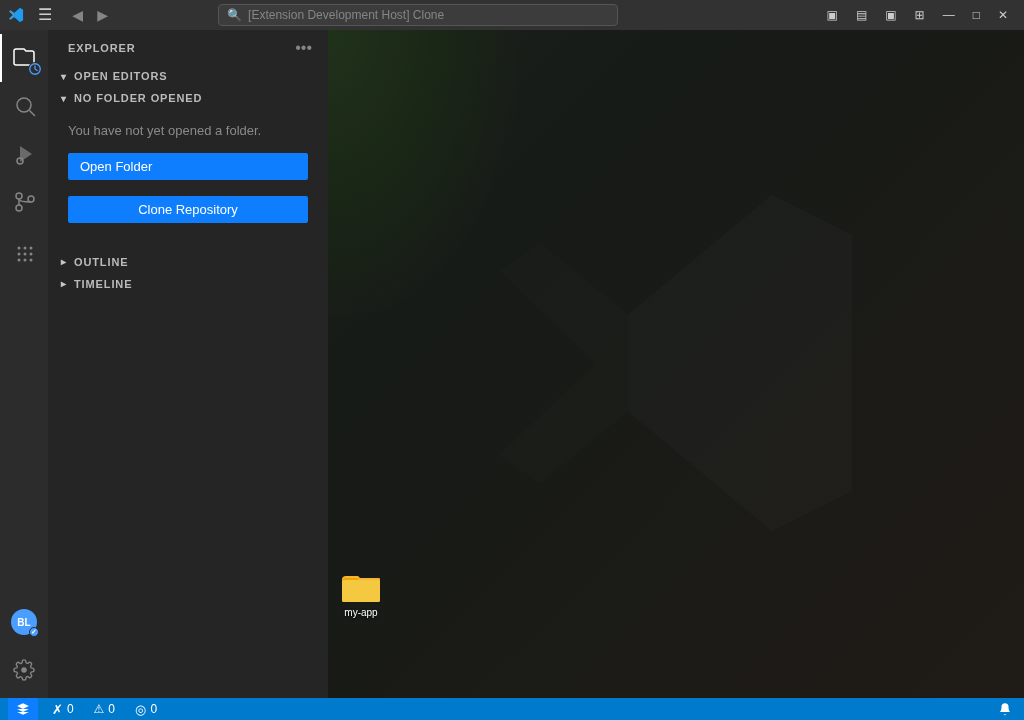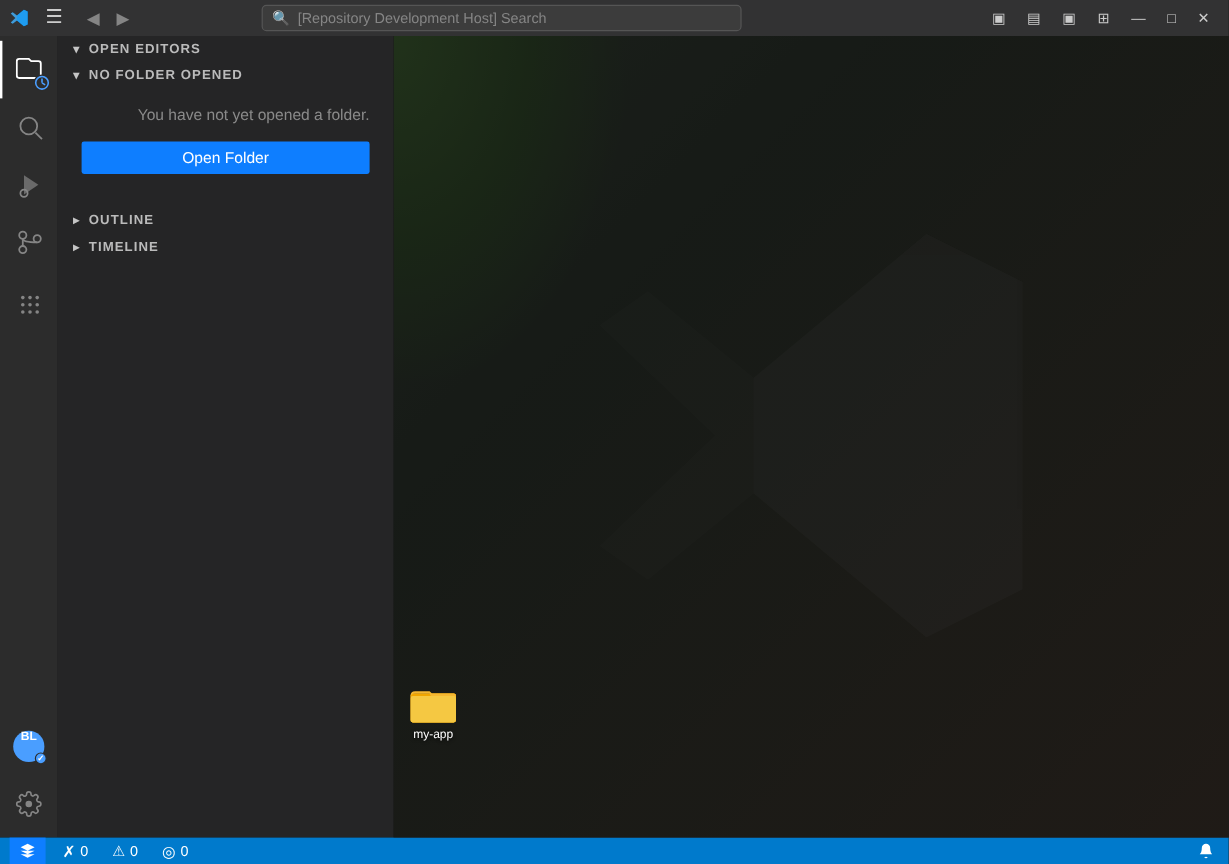--- a/index.html
+++ b/index.html
@@ -135,21 +135,21 @@
       cursor: pointer;
       color: #858585;
       position: relative;
     }
     .avatar-circle {
       width: 26px;
       height: 26px;
       border-radius: 50%;
       background: #4a9eff;
       display: flex;
-      align-items: flex-start;
+      align-items: center;
       justify-content: center;
       font-size: 10px;
       color: white;
       font-weight: bold;
       position: relative;
     }
     .avatar-badge {
       position: absolute;
       bottom: -2px;
       right: -2px;
@@ -245,33 +245,32 @@
 
     .no-folder-content {
       padding: 12px 20px;
       line-height: 1.5;
     }
     .no-folder-text {
       color: #8a8a8a;
       font-size: 13px;
       margin-bottom: 12px;
       line-height: 1.5;
-      text-align: right;
     }
     .btn-primary {
       display: block;
       width: 100%;
       padding: 6px 12px;
       background: #0e7eff;
       color: white;
       border: none;
       border-radius: 2px;
       cursor: pointer;
       font-size: 13px;
-      text-align: center;
+      text-align: left;
       margin-bottom: 16px;
     }
 
     .clone-text {
       color: #8a8a8a;
       font-size: 13px;
       margin-bottom: 12px;
       line-height: 1.5;
     }
     .btn-clone {
@@ -378,21 +377,21 @@
 
   <button class="title-bar-menu-btn">☰</button>
 
   <div class="title-bar-nav">
     <button>◀</button>
     <button>▶</button>
   </div>
 
   <div class="title-bar-search">
     <span>🔍</span>
-    <span>[Repository Development Host] Search</span>
+    <span>[Extension Development Host] Clone</span>
   </div>
 
   <div class="title-bar-actions">
     <button>▣</button>
     <button>▤</button>
     <button>▣</button>
     <button>⊞</button>
     <button>—</button>
     <button>□</button>
     <button class="close-btn">✕</button>
@@ -468,36 +467,41 @@
       <div class="gear-item">
         <svg viewBox="0 0 24 24" fill="currentColor">
           <path d="M12 15a3 3 0 1 0 0-6 3 3 0 0 0 0 6z"></path>
           <path d="M19.4 15a1.65 1.65 0 0 0 .33 1.82l.06.06a2 2 0 0 1-2.83 2.83l-.06-.06a1.65 1.65 0 0 0-1.82-.33 1.65 1.65 0 0 0-1 1.51V21a2 2 0 0 1-4 0v-.09A1.65 1.65 0 0 0 9 19.4a1.65 1.65 0 0 0-1.82.33l-.06.06a2 2 0 0 1-2.83-2.83l.06-.06A1.65 1.65 0 0 0 4.68 15a1.65 1.65 0 0 0-1.51-1H3a2 2 0 0 1 0-4h.09A1.65 1.65 0 0 0 4.6 9a1.65 1.65 0 0 0-.33-1.82l-.06-.06a2 2 0 0 1 2.83-2.83l.06.06A1.65 1.65 0 0 0 9 4.68a1.65 1.65 0 0 0 1-1.51V3a2 2 0 0 1 4 0v.09a1.65 1.65 0 0 0 1 1.51 1.65 1.65 0 0 0 1.82-.33l.06-.06a2 2 0 0 1 2.83 2.83l-.06.06A1.65 1.65 0 0 0 19.4 9a1.65 1.65 0 0 0 1.51 1H21a2 2 0 0 1 0 4h-.09a1.65 1.65 0 0 0-1.51 1z" fill="none" stroke="currentColor" stroke-width="1.5"></path>
         </svg>
       </div>
     </div>
   </div>
 
   <div class="sidebar">
+    <div class="sidebar-header">
+      <span class="sidebar-title">EXPLORER</span>
+      <button class="sidebar-more-btn">•••</button>
+    </div>
 
     <div class="sidebar-content">
 
       <div class="section-header">
         <span class="section-chevron">▾</span>
         <span>OPEN EDITORS</span>
       </div>
 
       <div class="section-header">
         <span class="section-chevron">▾</span>
         <span>NO FOLDER OPENED</span>
       </div>
 
       <div class="no-folder-content">
         <p class="no-folder-text">You have not yet opened a folder.</p>
         <button class="btn-primary">Open Folder</button>
+        <button class="btn-clone">Clone Repository</button>
       </div>
 
       <div class="section-header">
         <span class="section-chevron">▸</span>
         <span>OUTLINE</span>
       </div>
 
       <div class="section-header">
         <span class="section-chevron">▸</span>
         <span>TIMELINE</span>

